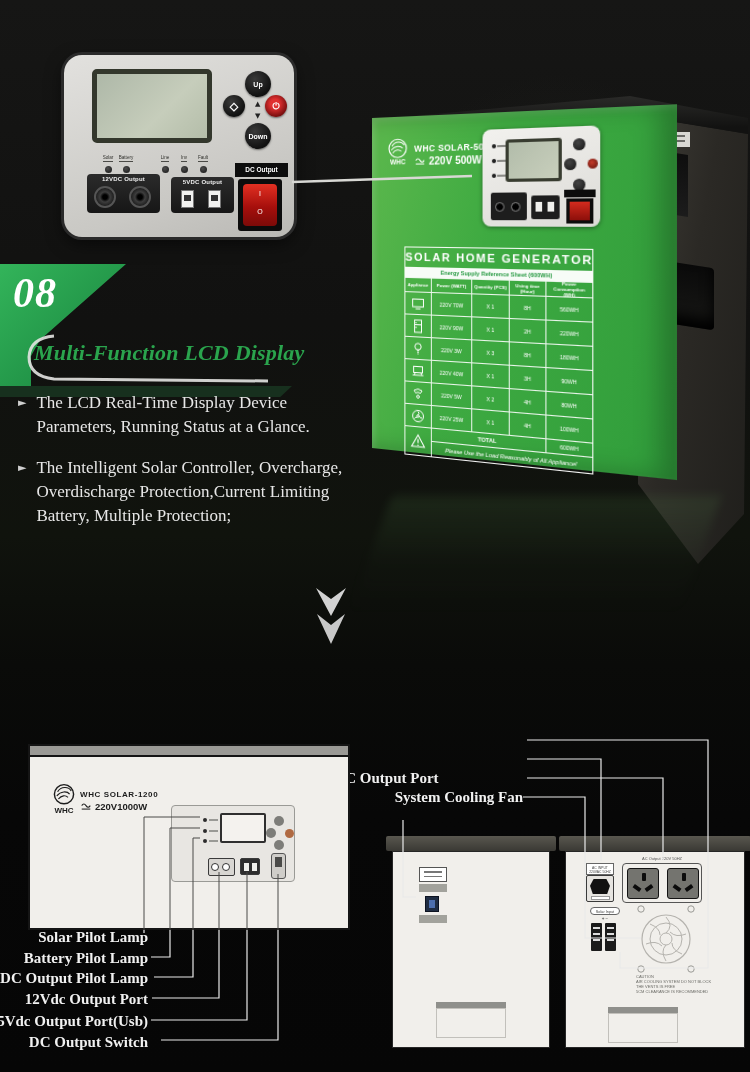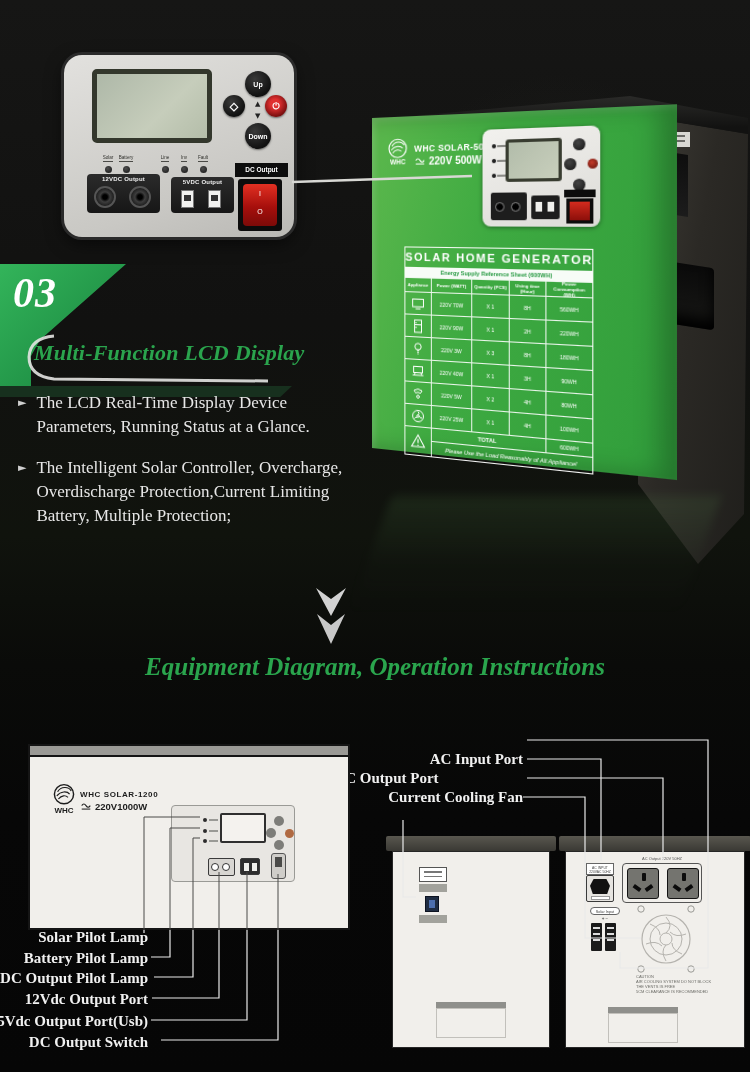--- a/index.html
+++ b/index.html
@@ -335,21 +335,21 @@
     <div class="dclabel" style="left:171px;top:108px;width:53px;height:14px;"><span>DC Output</span></div>
     <div class="rocker" style="left:174px;top:124px;width:44px;height:52px;">
       <div class="red">
           <span class="on">I</span>
           <span class="off">O</span>
         </div>
     </div>
   </div>
 
   <div class="ribbon"></div>
-  <div class="badge-num">03</div>
+  <div class="badge-num">08</div>
   <div class="h1">Multi-Function LCD Display</div>
   <div class="h1strip"></div>
 
   <div class="bullet b1">
     <span class="mk">►</span>
     <span class="tx">The LCD Real-Time Display Device
 Parameters, Running Status at a Glance.</span>
   </div>
   <div class="bullet b2">
     <span class="mk">►</span>
@@ -357,25 +357,23 @@
 Overdischarge Protection,Current Limiting
 Battery, Multiple Protection;</span>
   </div>
 
   <div class="chevrons">
     <svg width="34" height="60" viewBox="0 0 34 60">
       <path d="M2 2 L17 13 L32 2 L17 30 Z" fill="#d2d2d2"></path>
       <path d="M3 28 L17 39 L31 28 L17 58 Z" fill="#c8c8c8"></path>
     </svg>
   </div>
-  <div class="h2">Equipment Diagram, Operation Instructions</div>
-
-  <div class="wlabel rl rl1">AC Input Port</div>
+
   <div class="wlabel rl rl2">AC Output Port</div>
-  <div class="wlabel rl rl3">Current Cooling Fan</div>
+  <div class="wlabel rl rl3">System Cooling Fan</div>
 
   <div class="wlabel ll ll0">Solar Pilot Lamp</div>
   <div class="wlabel ll ll1">Battery Pilot Lamp</div>
   <div class="wlabel ll ll2">DC Output Pilot Lamp</div>
   <div class="wlabel ll ll3">12Vdc Output Port</div>
   <div class="wlabel ll ll4">5Vdc Output Port(Usb)</div>
   <div class="wlabel ll ll5">DC Output Switch</div>
 
   <div class="ldraw">
     <div class="lband"></div>

